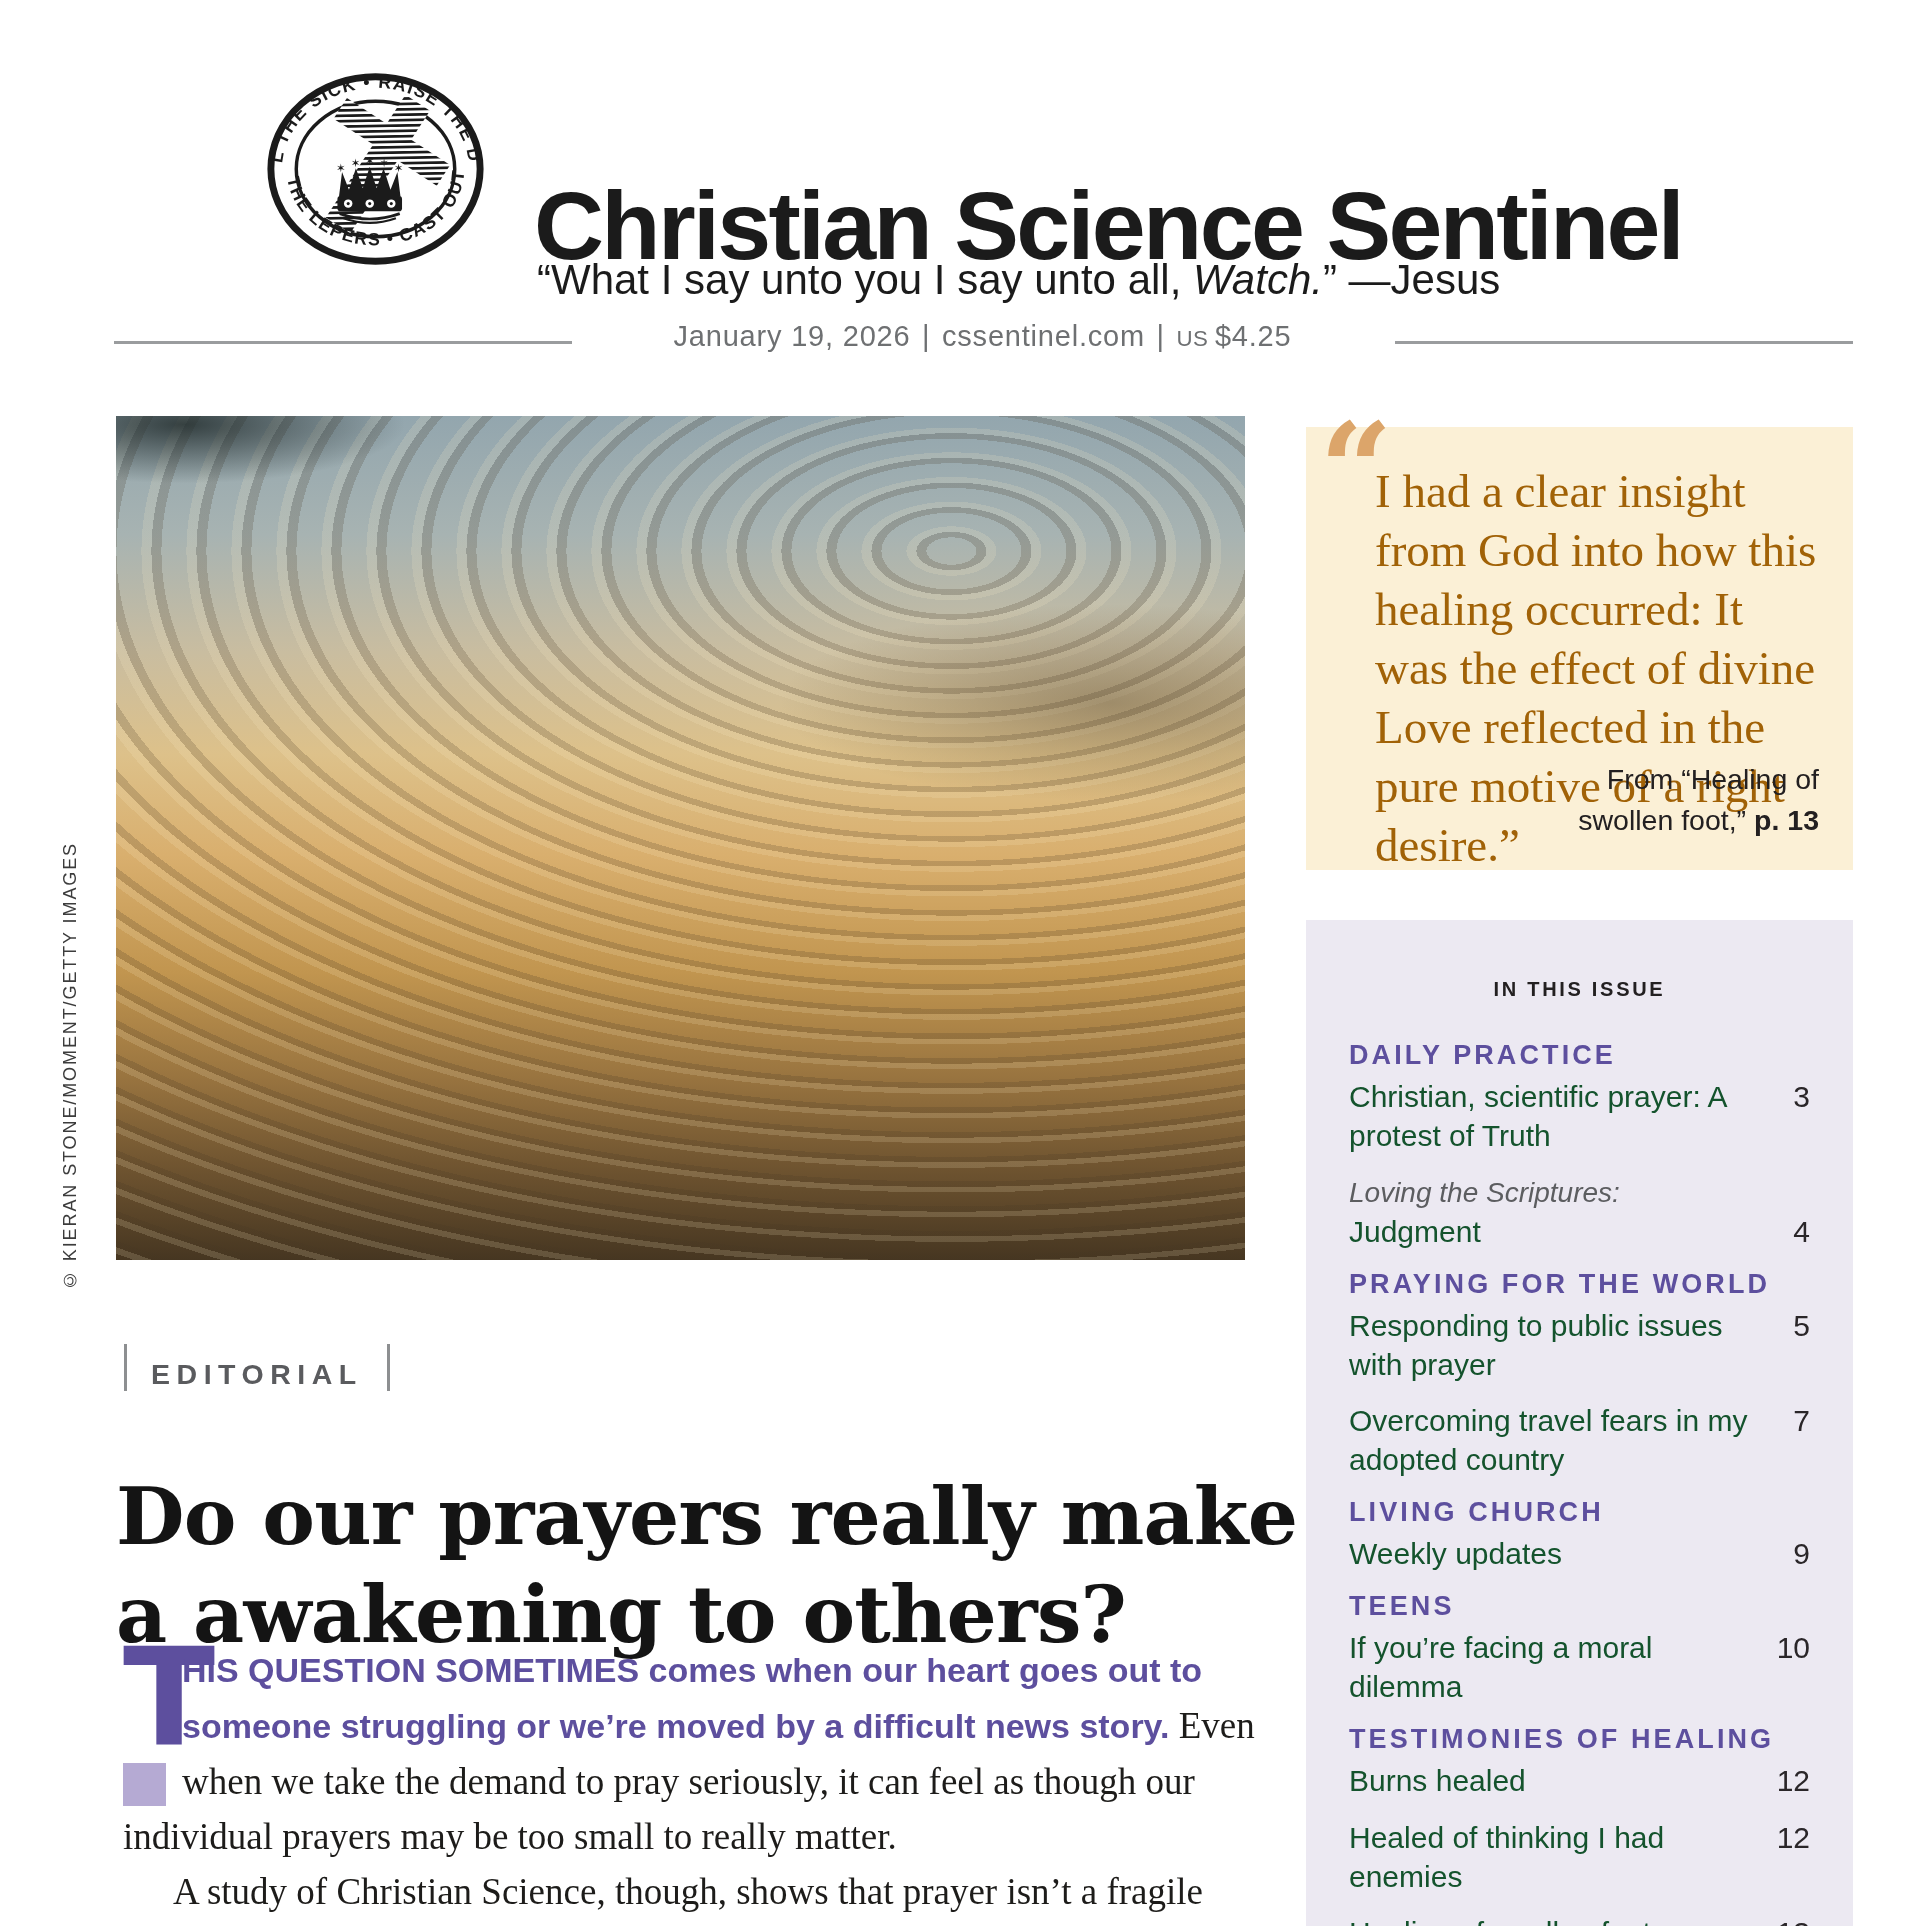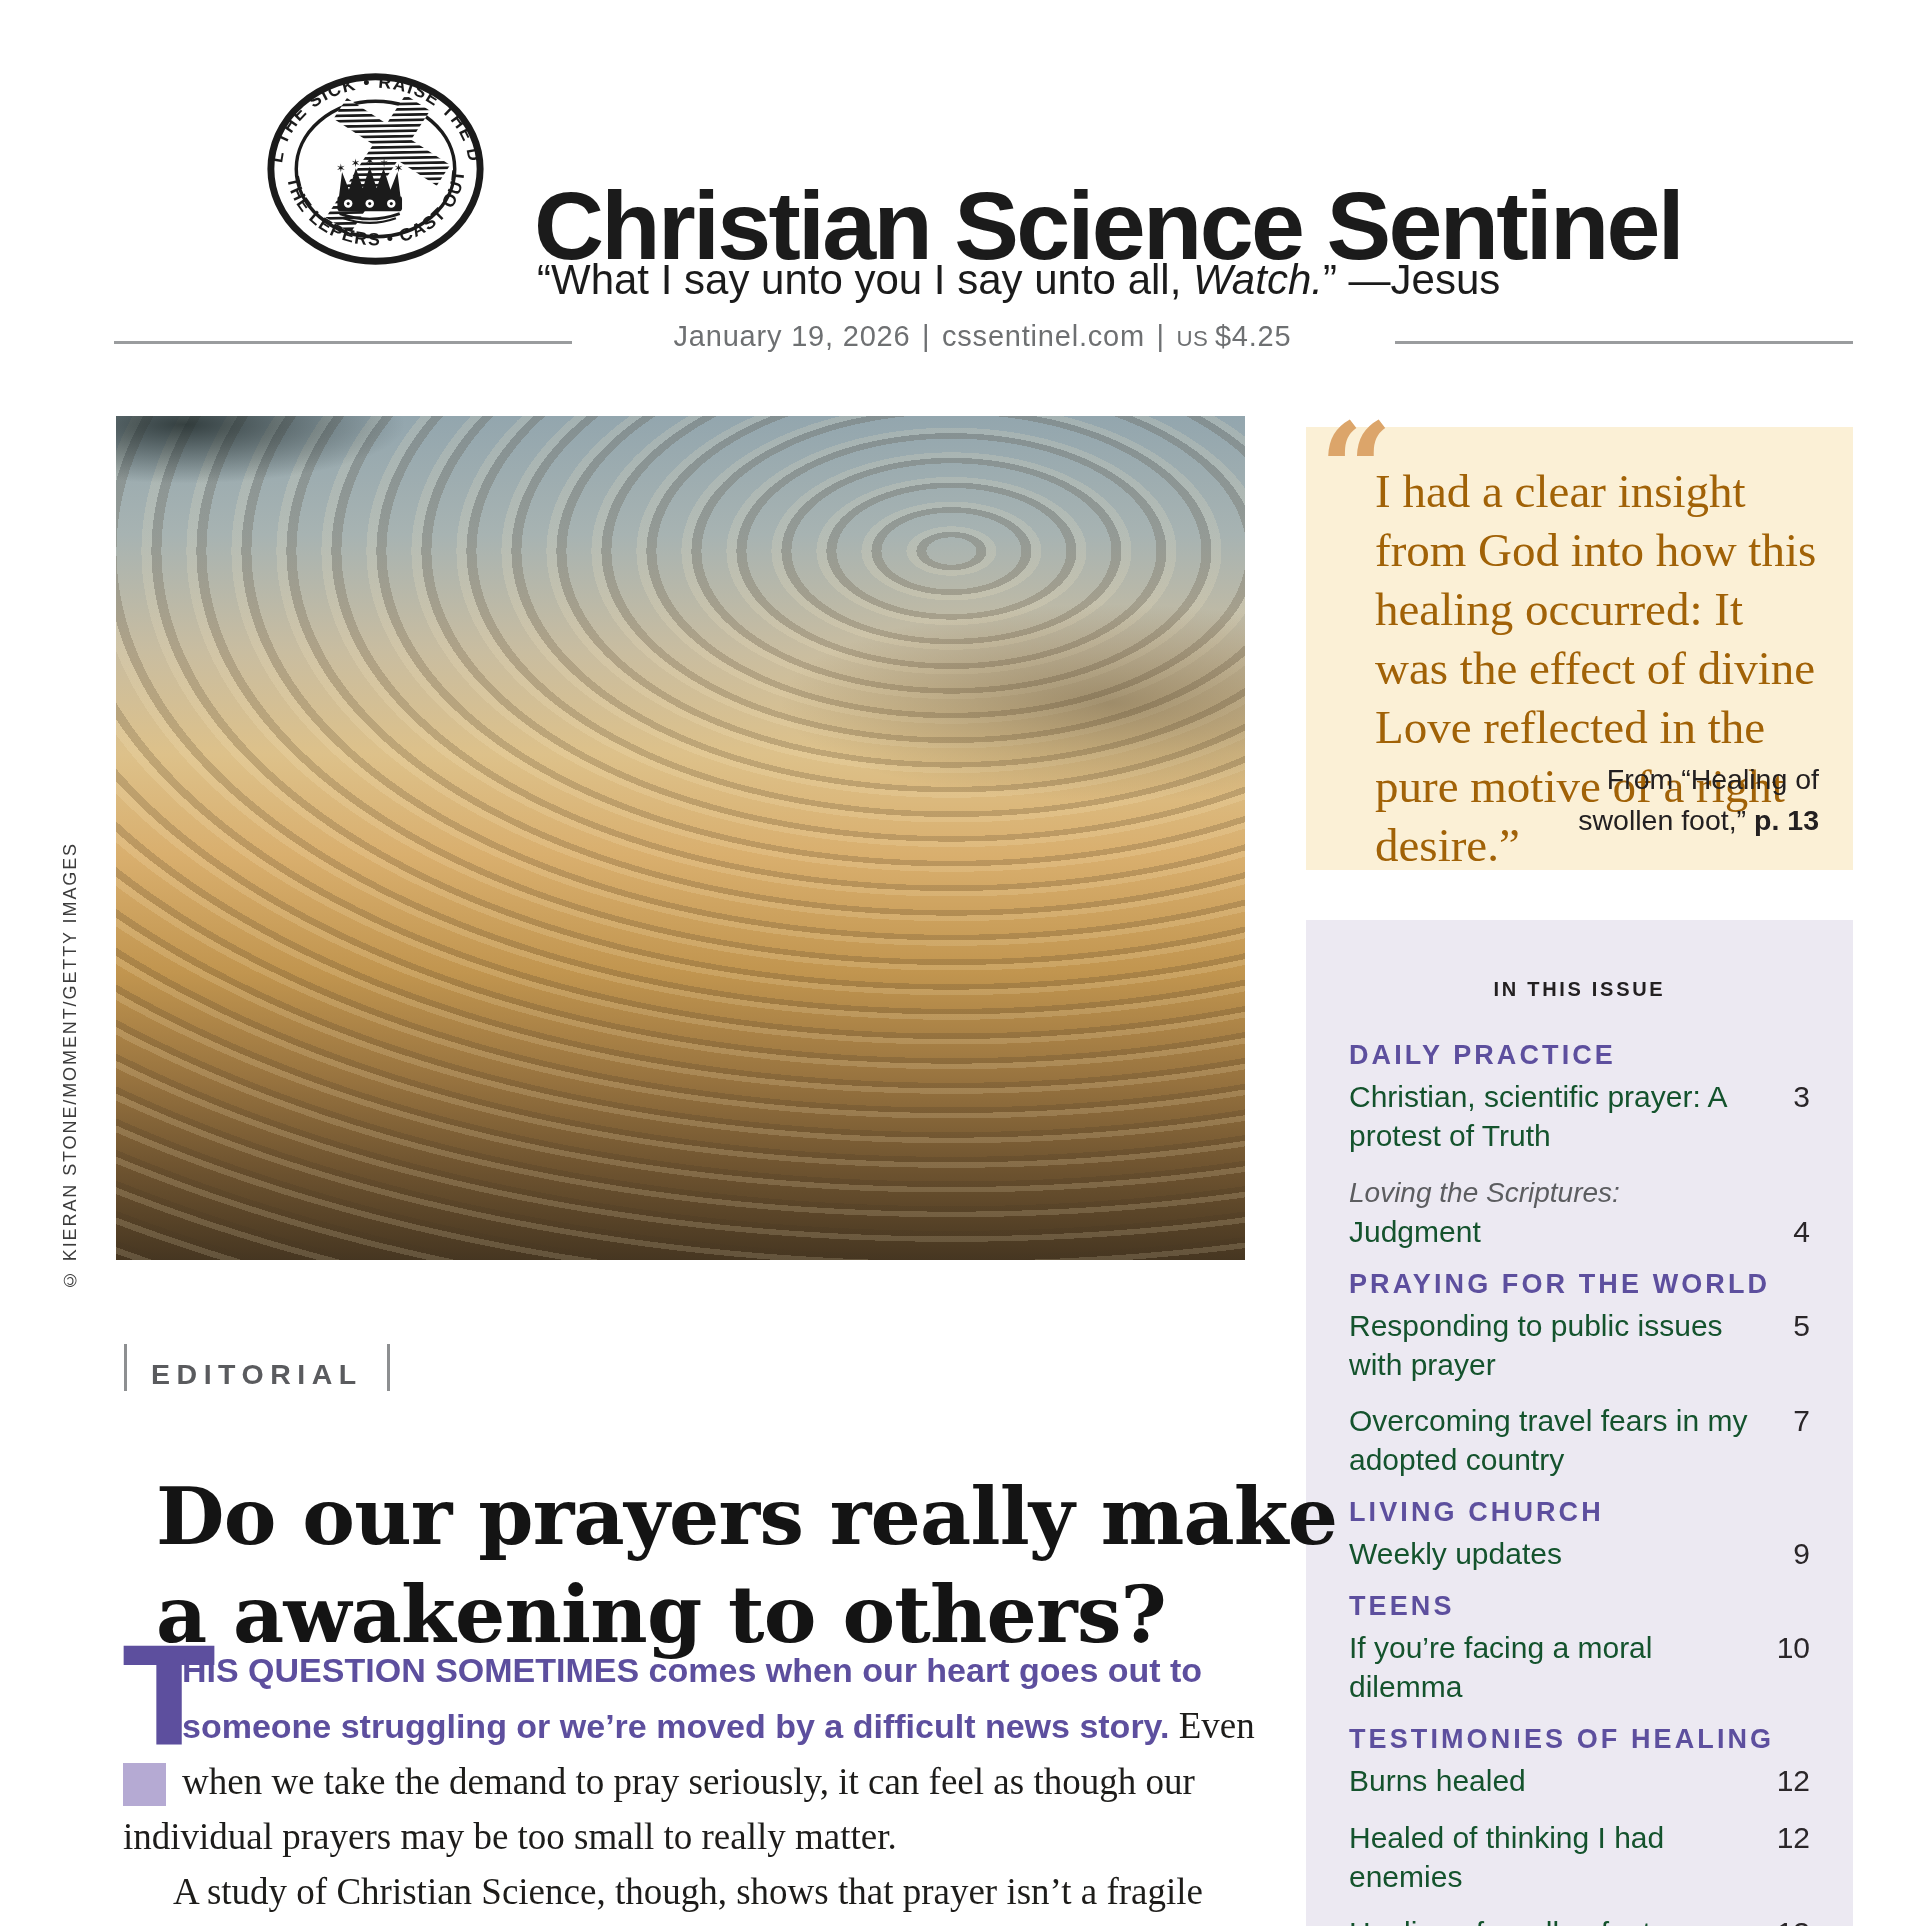--- a/index.html
+++ b/index.html
@@ -52,21 +52,21 @@
   .toc-lead-italic{font-size:28px;line-height:39px;font-style:italic;color:#5c5d60;}
   .toc-row{display:flex;align-items:flex-start;}
   .toc-title{flex:1;font-size:30px;line-height:39px;color:#14532d;padding-right:15.4px;}
   .toc-page{font-size:30px;line-height:39px;color:#2a2629;text-align:right;min-width:46px;}
 
   
   .kicker{position:absolute;left:124px;top:1334px;display:flex;align-items:flex-end;gap:24px;margin-top:10px;}
   .kbar{width:3.1px;height:47px;background:#8d8f91;}
   .ktext{font-size:28.5px;font-weight:700;letter-spacing:6.5px;color:#5a5b5e;}
   .headline{position:absolute;left:116px;top:1402px;font-family:"DejaVu Serif",serif;font-weight:700;
-        font-size:79px;line-height:98px;letter-spacing:-0.8px;color:#141414;margin-left:40px;}
+        font-size:79px;line-height:98px;letter-spacing:-0.8px;color:#141414;}
   .body{position:absolute;left:123px;top:1642px;width:1137px;font-family:"Liberation Serif",serif;
         font-size:37px;line-height:55px;color:#1d1c1a;text-align:left;}
   .body p{margin:0;text-indent:50px;}
   .body p.lead{text-indent:0;}
   .dropcol{float:left;width:59px;height:164px;}
   .dropT{display:block;font-family:"DejaVu Sans",sans-serif;font-weight:700;font-size:135px;
         line-height:0.84;color:#5d4f9e;}
   .dropSq{width:43px;height:43px;background:#b5aad3;margin-top:7.7px;}
   .leadBold{font-family:"Liberation Sans",sans-serif;font-weight:700;color:#5d4f9e;font-size:34px;}
 </style>

